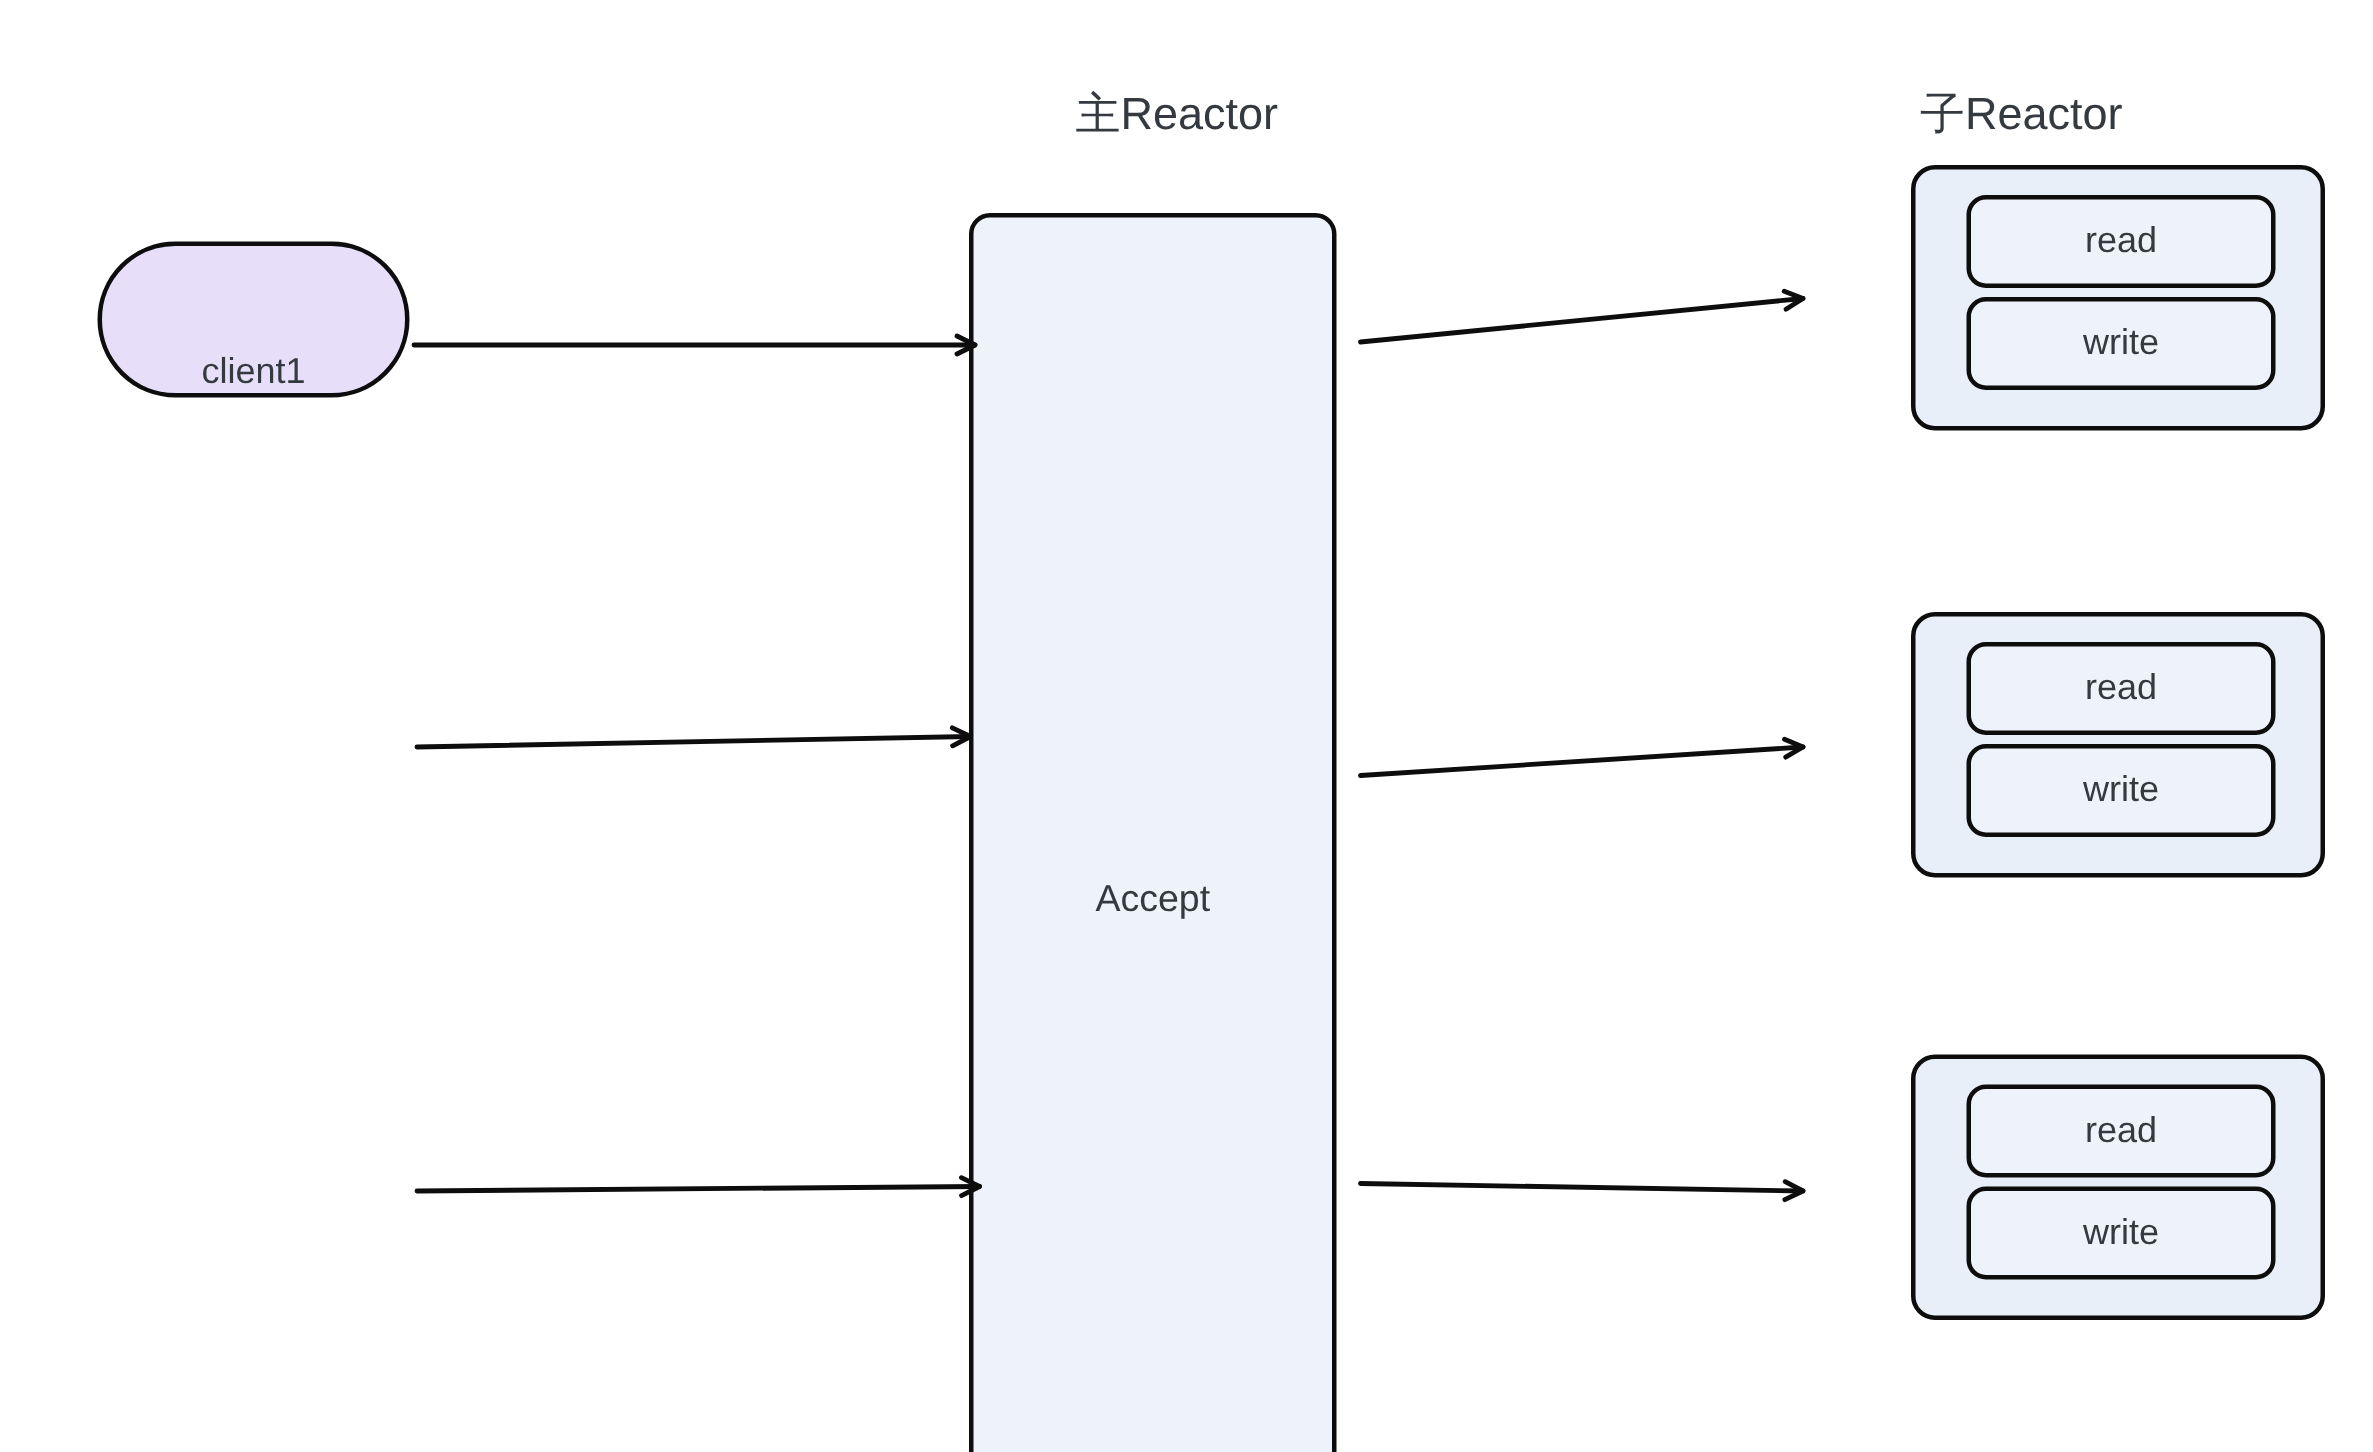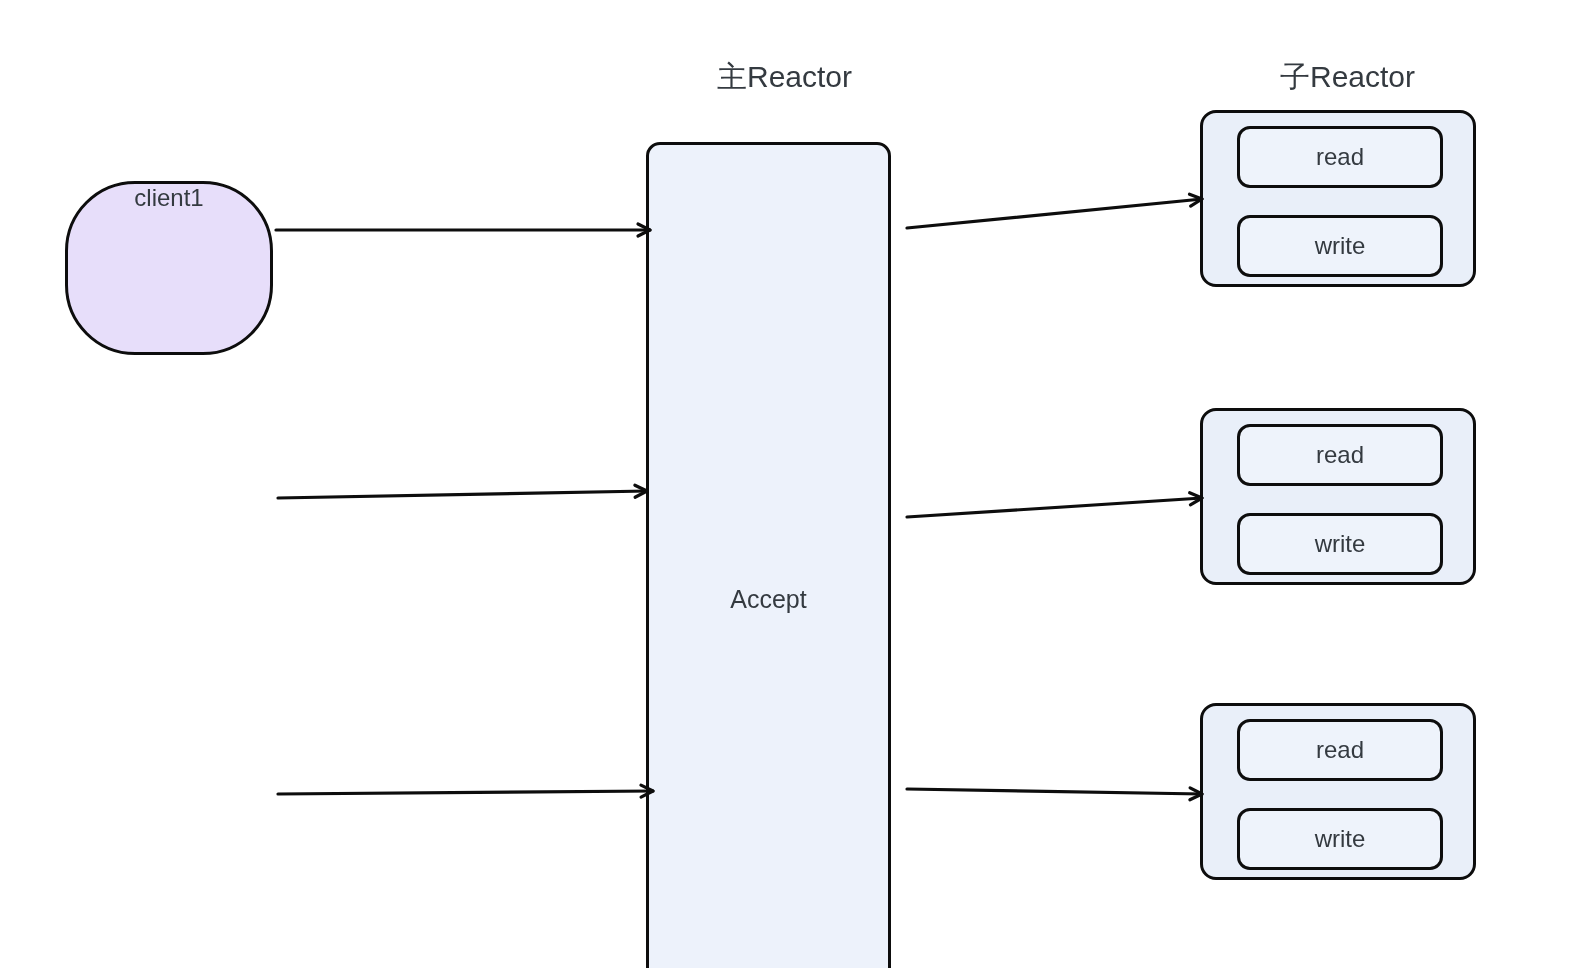--- a/index.html
+++ b/index.html
@@ -23,30 +23,29 @@
     line-height: 44px;
     color: var(--text, #343a40);
     white-space: nowrap;
   }
   .main-title { left: 662px; top: 55px; width: 245px; }
   .sub-title  { left: 1210px; top: 55px; width: 275px; }
 
   .client {
     position: absolute;
     width: 208px;
-    height: 174px;
+    height: 104px;
     background: var(--client-fill, #e7defa);
     border: 3.5px solid var(--stroke, #0d0d0d);
     border-radius: 70px;
     box-sizing: border-box;
     display: flex;
-    align-items: flex-start;
+    align-items: flex-end;
     justify-content: center;
     font-size: 24px;
-    margin-top: 20px;
   }
   .client-1 { left: 65px; top: 161px; }
   .client-2 { left: 63px; top: 430px; }
   .client-3 { left: 63px; top: 725px; }
 
   .accept-box {
     position: absolute;
     left: 646px;
     top: 142px;
     width: 245px;
@@ -56,32 +55,31 @@
     border-radius: 14px;
     box-sizing: border-box;
     display: flex;
     align-items: center;
     justify-content: center;
     font-size: 25px;
   }
 
   .subreactor {
     position: absolute;
-    left: 1200px;
+    left: 1274px;
     width: 276px;
     height: 177px;
     background: var(--sub-reactor-fill, #e9eff9);
     border: 3.5px solid var(--stroke, #0d0d0d);
     border-radius: 16px;
     box-sizing: border-box;
     display: flex;
     flex-direction: column;
-    gap: 27px;
+    gap: 6px;
     padding: 17px 30px 11px 34px;
-    justify-content: center;
   }
   .sub-1 { top: 110px; }
   .sub-2 { top: 408px; }
   .sub-3 { top: 703px; }
 
   .handler {
     flex: none;
     height: 62px;
     background: var(--handler-fill, #eef3fb);
     border: 3.5px solid var(--stroke, #0d0d0d);

